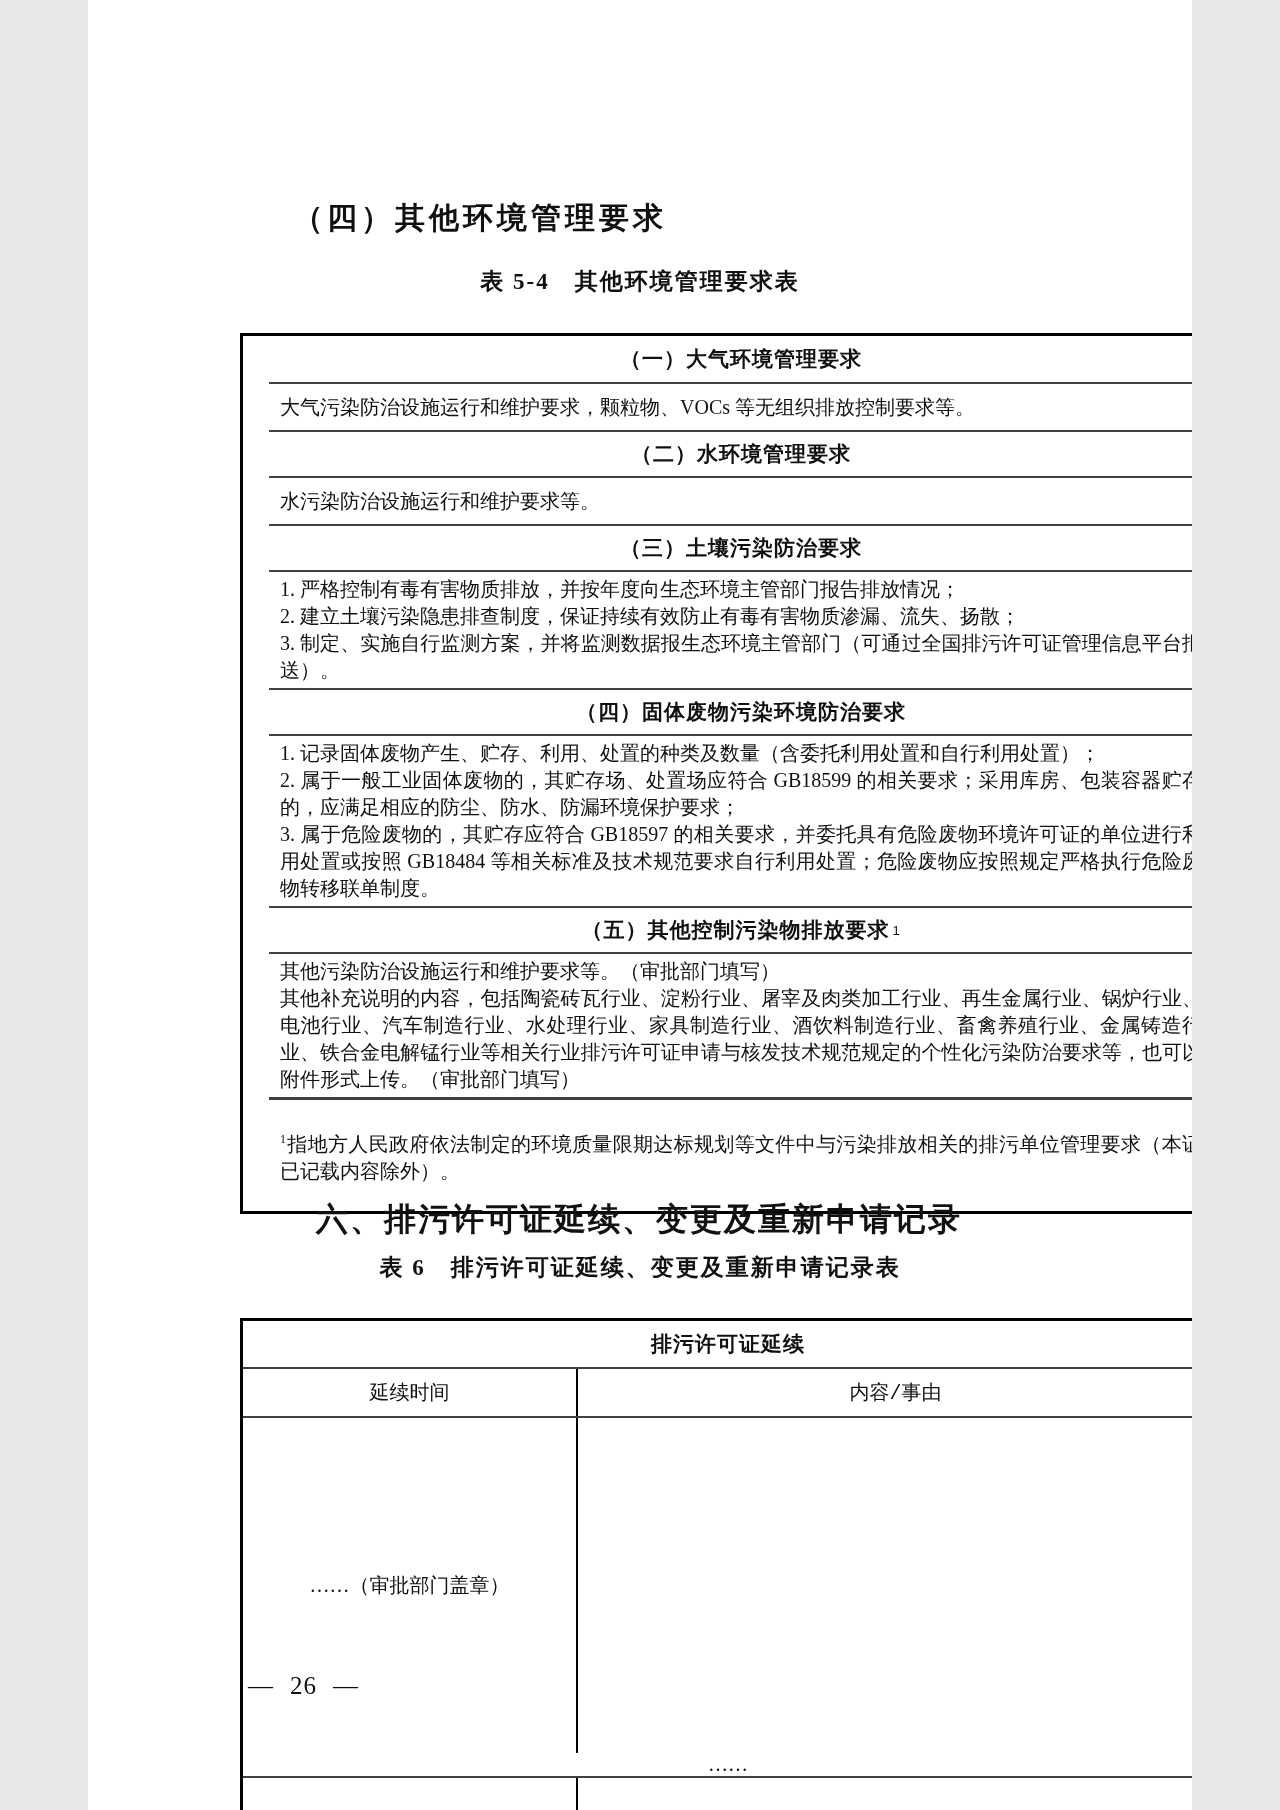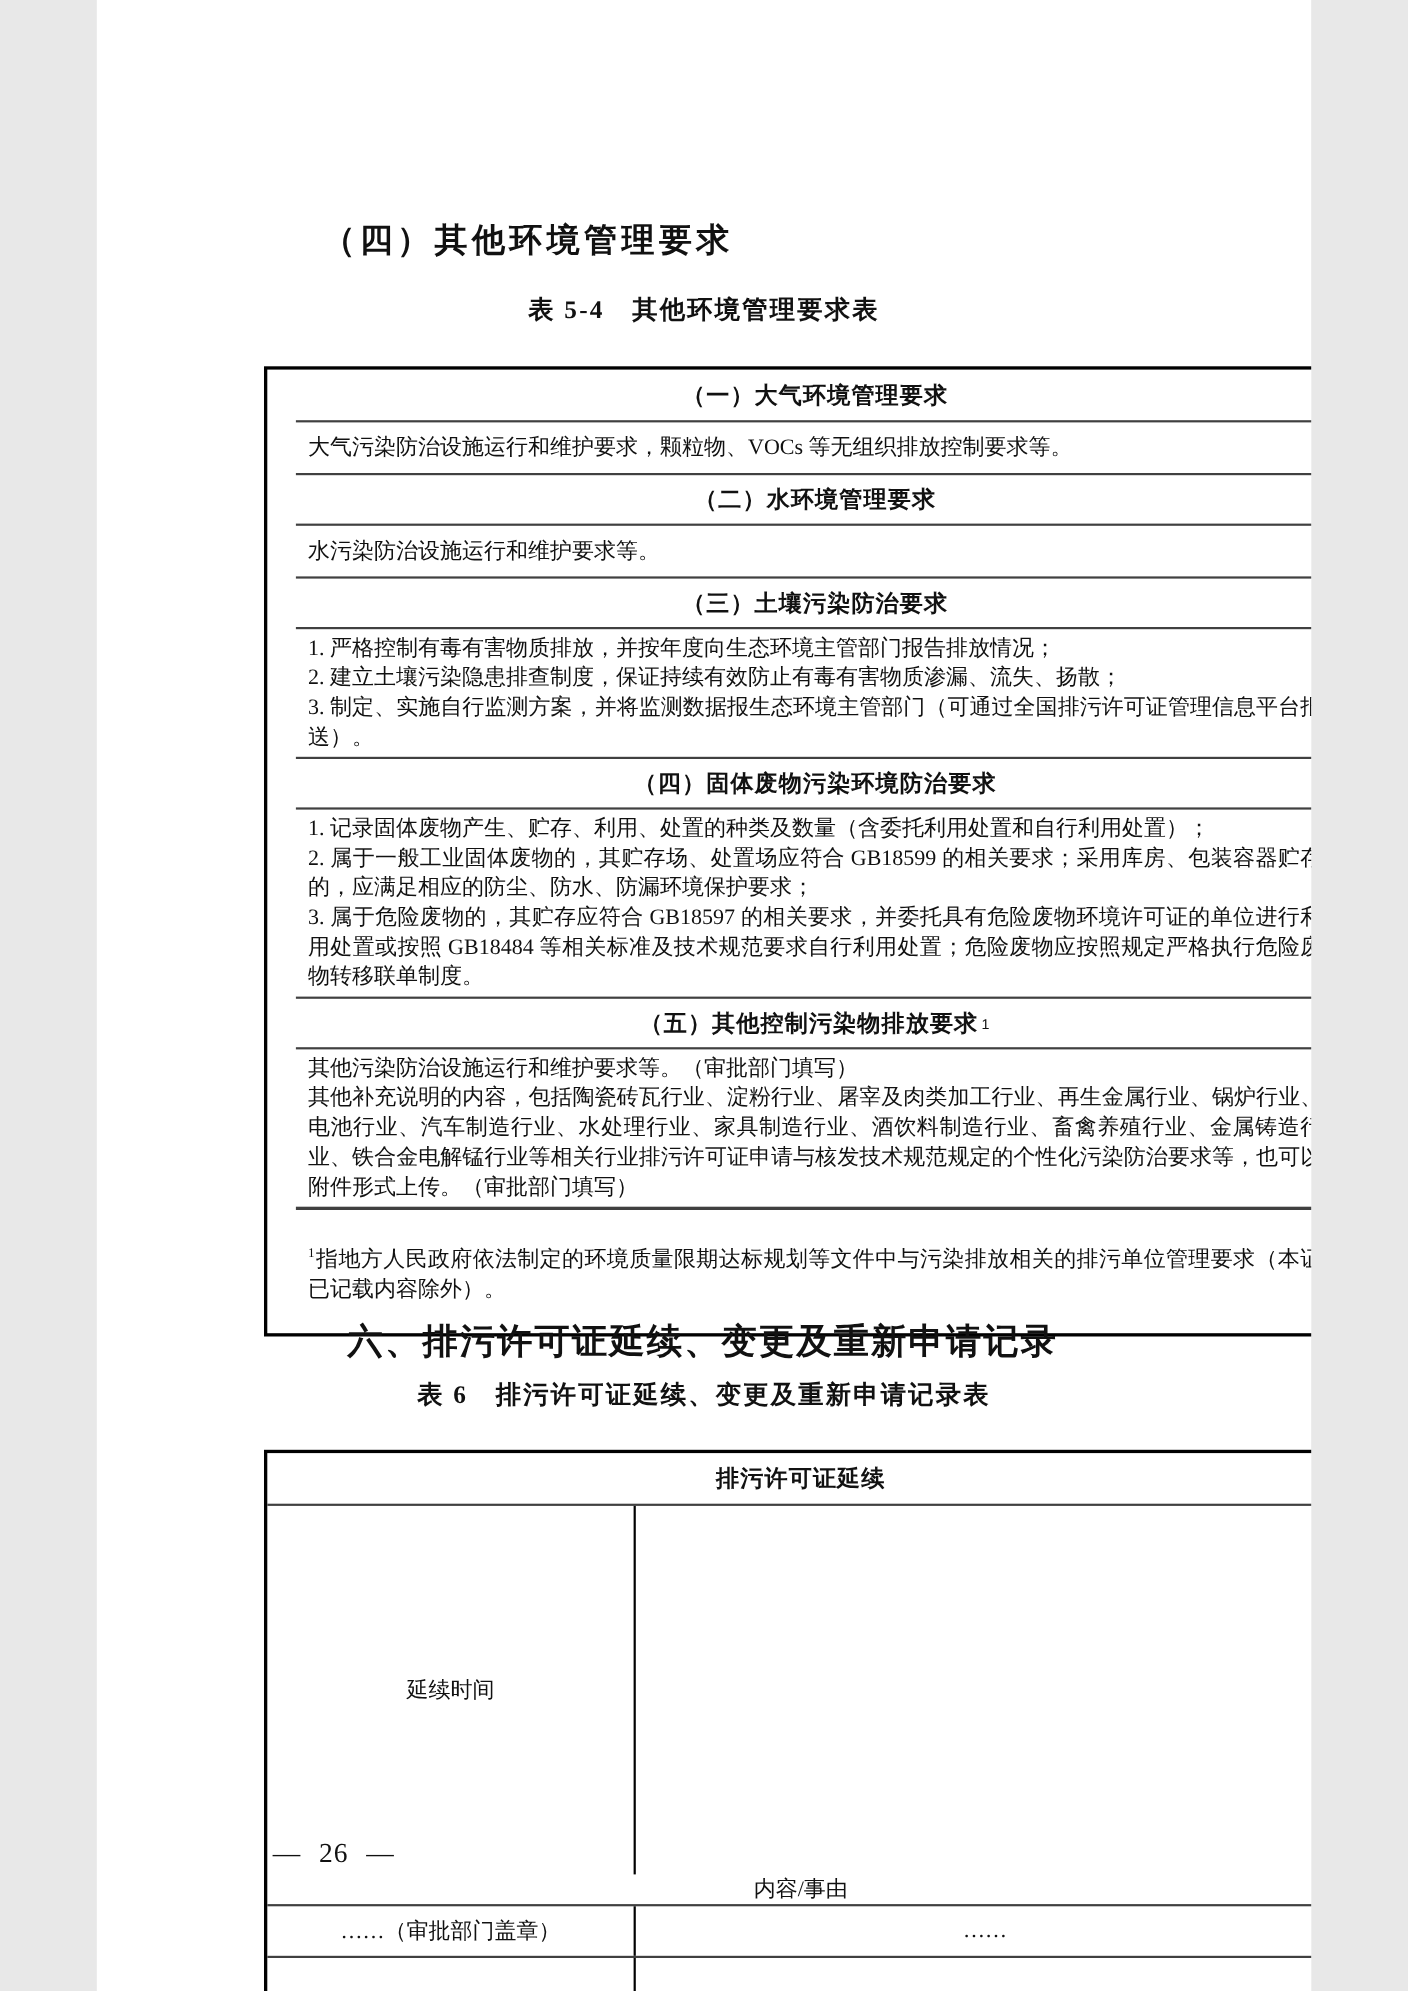--- a/index.html
+++ b/index.html
@@ -76,28 +76,28 @@
     display:flex;align-items:center;justify-content:center;
     box-sizing:border-box;text-align:center;
   }
   .t2-cols .col2{
     flex:1;
     display:flex;align-items:center;justify-content:center;
     text-align:center;
   }
   .label-row{
     min-height:49px;
-    font-family:Liberation Serif, serif;
+    font-family:Liberation Mono, monospace;
     font-size:20px;
-    flex-direction:column;
   }
   .data-row{
     min-height:47px;
     font-size:20px;
     font-family:"Liberation Serif","DejaVu Serif",serif;
+    flex-direction:column;
   }
   .empty-row{min-height:48px;}
   .t2 .t-head{min-height:46px;}
   .t2 .last-row{min-height:50px;padding-left:12px;}
   
   .page-number{
     position:absolute;left:160px;top:1672px;
     font-size:25px;letter-spacing:1px;
     display:flex;align-items:center;gap:16px;
     font-family:"Liberation Serif","DejaVu Serif",serif;

